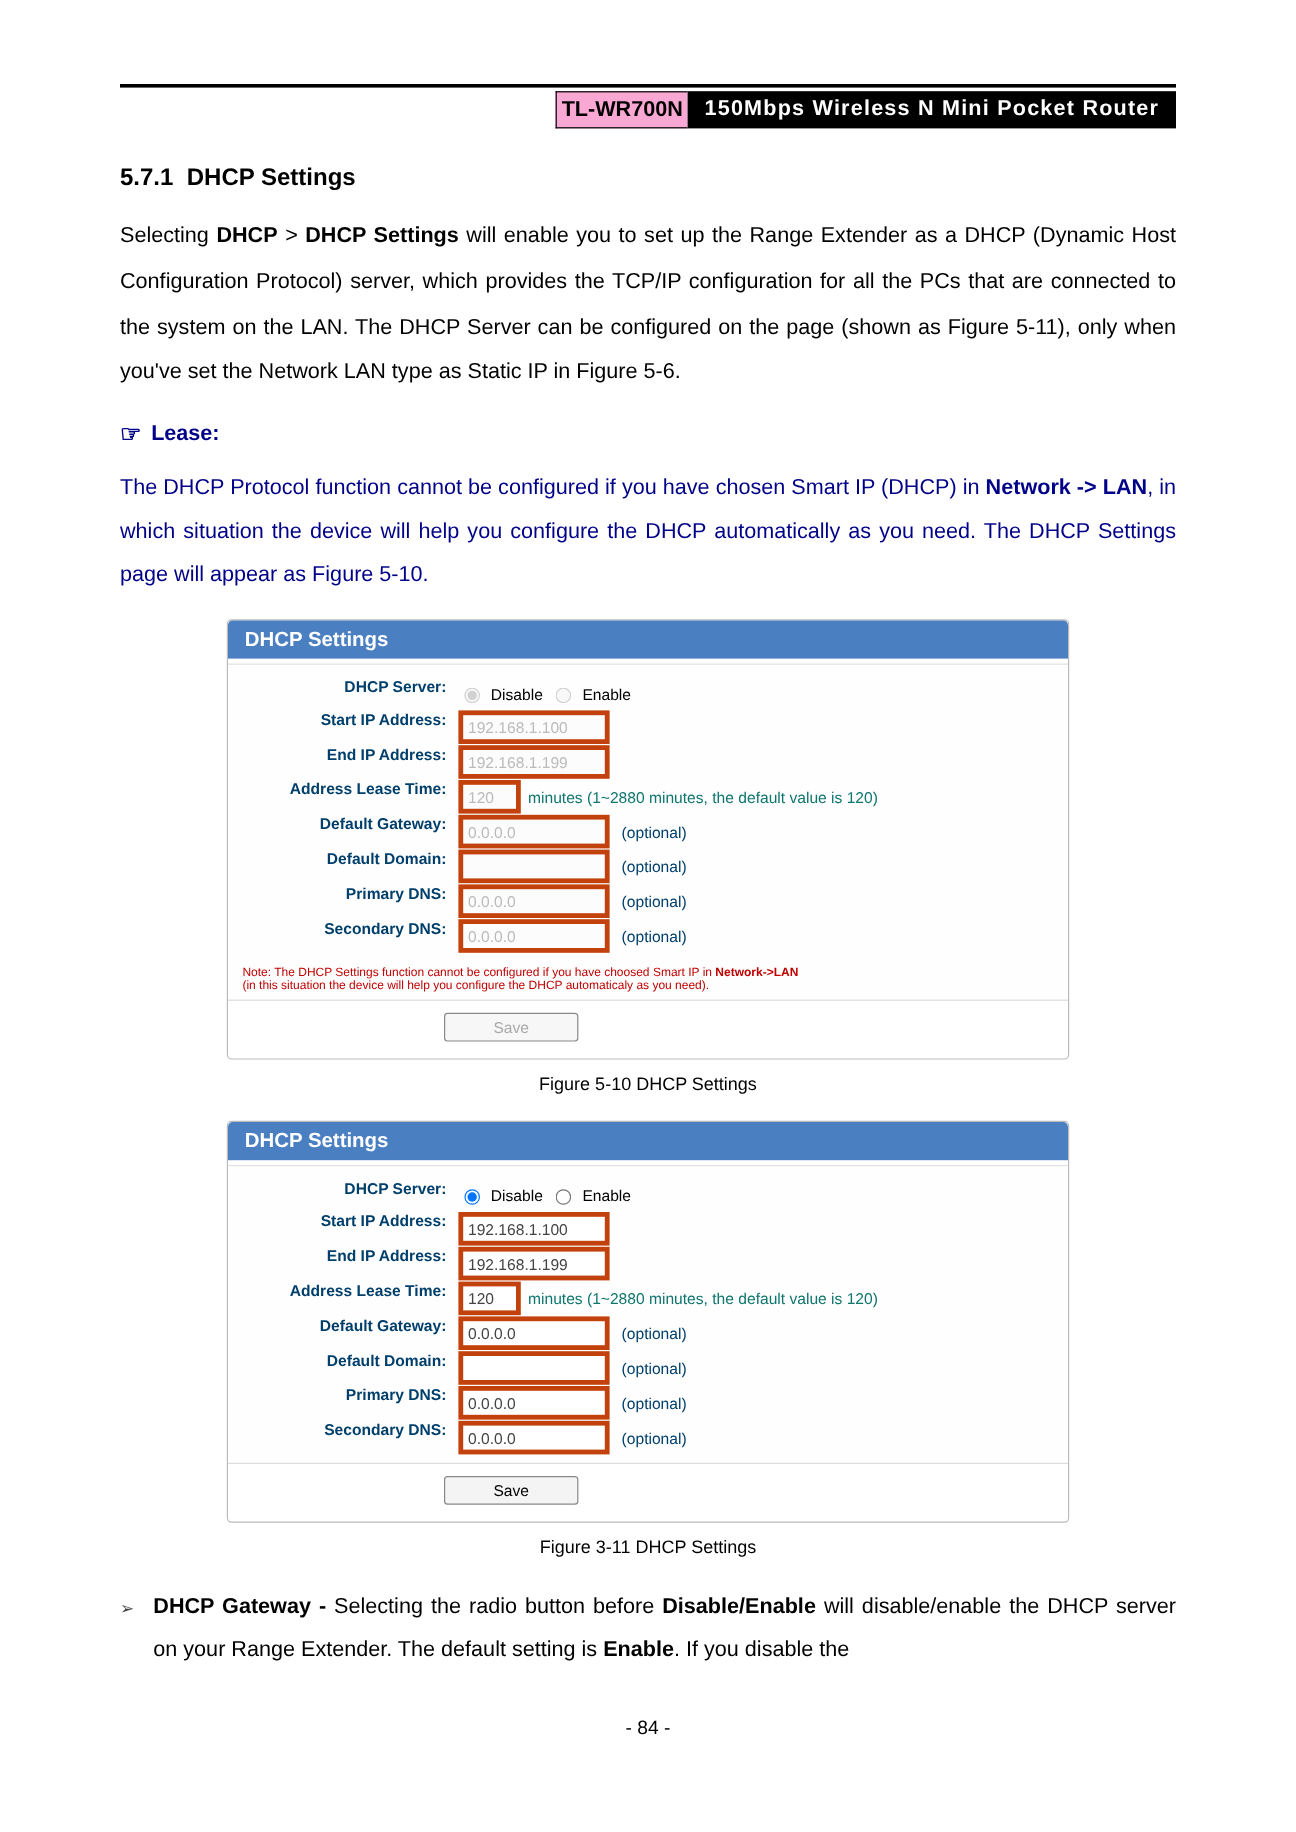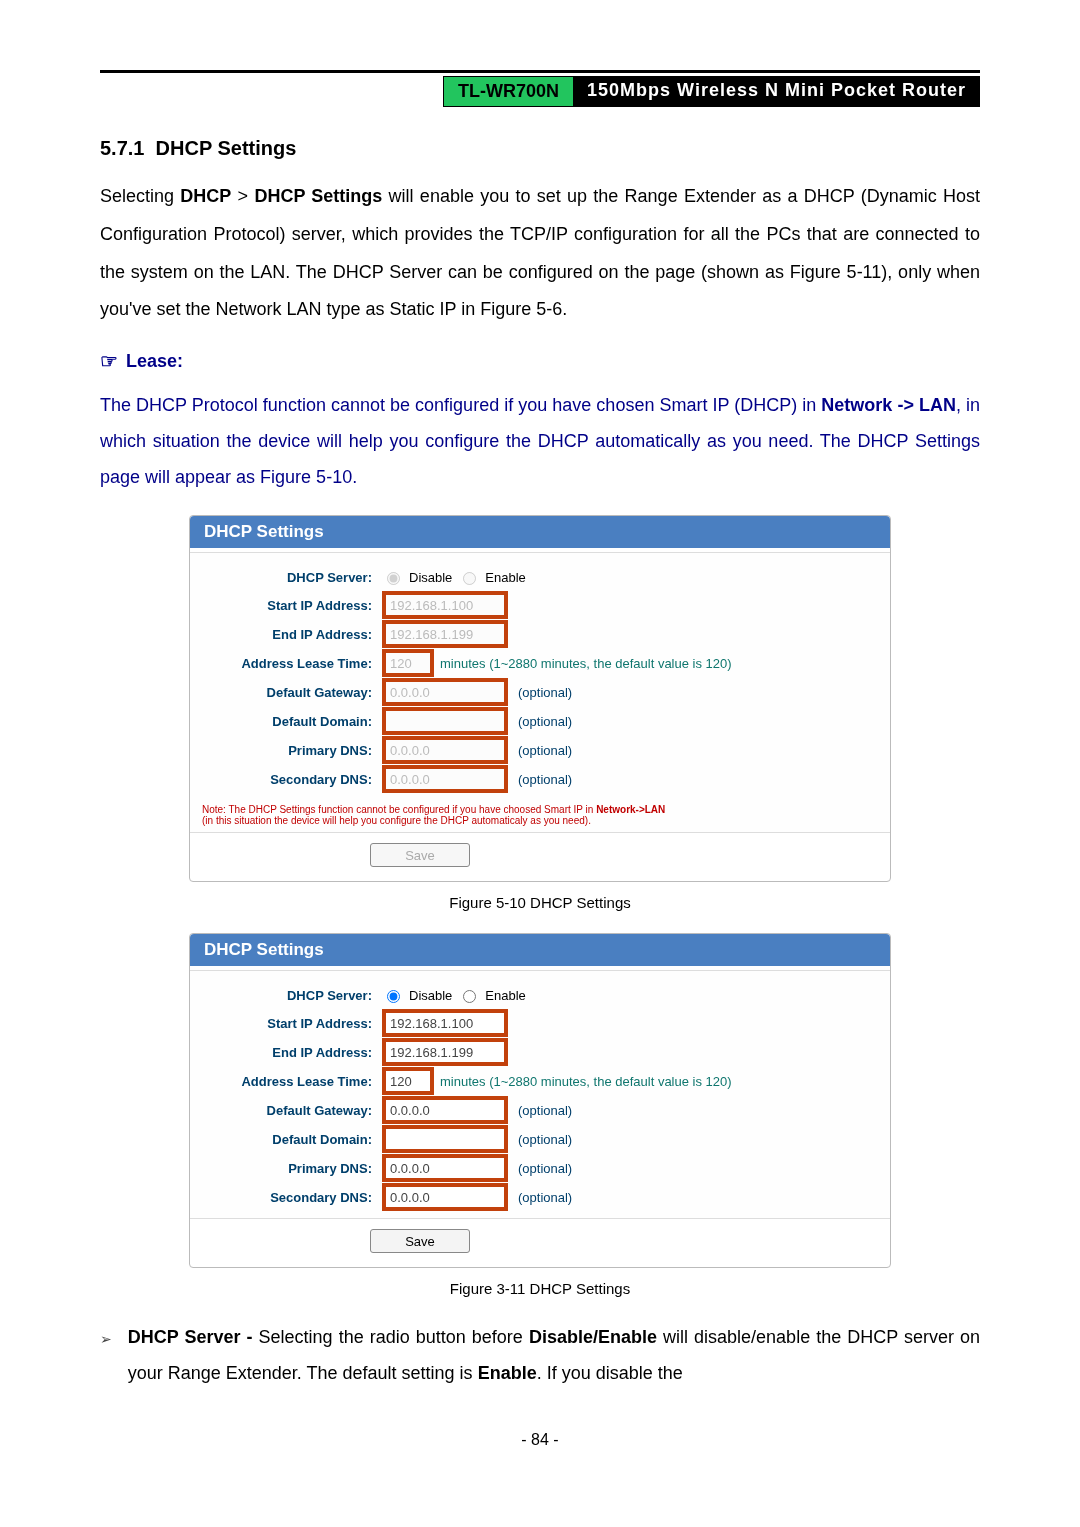--- a/index.html
+++ b/index.html
@@ -19,24 +19,24 @@
     border-top: 3px solid #000;
     margin-bottom: 3px;
   }
   .hdr-bar {
     display: flex;
     align-items: stretch;
     margin-bottom: 30px;
   }
   .hdr-spacer { flex: 1; }
   .hdr-model {
-    background: #22c55e;
+    background: #f9a8d4;
     color: #000;
     font-weight: bold;
-    padding: 4px 14px;
+    padding: 4px 4px;
     font-size: 18px;
     border: 1px solid #000;
     border-right: none;
   }
   .hdr-desc {
     background: #000;
     color: #fff;
     font-weight: bold;
     padding: 4px 14px;
     font-size: 18px;
@@ -105,21 +105,20 @@
     height: 4px;
     border-bottom: 1px solid #ddd;
     background: #fff;
   }
   .dhcp-body {
     padding: 10px 12px 6px 12px;
     background: #fefefe;
   }
   .dhcp-row {
     display: flex;
-    align-items: center;
     min-height: 26px;
     margin: 1px 0;
     font-size: 13px;
   }
   .dhcp-lbl {
     width: 170px;
     text-align: right;
     color: #003f6b;
     font-weight: bold;
     padding-right: 10px;
@@ -147,21 +146,21 @@
     background: #fefefe;
   }
   .dhcp-note-red span:first-child { color: #c00000; }
   .dhcp-note-red b { color: #c00000; font-weight: bold; }
   .dhcp-note-red .line2 { color: #c00000; }
   .dhcp-footer {
     border-top: 1px solid #ddd;
     padding: 10px 0 14px 180px;
   }
   .dhcp-footer button {
-    width: 100px;
+    width: 112px;
     height: 24px;
     border: 1px solid #888;
     border-radius: 3px;
     background: #f4f4f4;
     font-size: 13px;
     cursor: pointer;
   }
   .dhcp-footer button.disabled {
     color: #aaa;
     background: #f7f7f7;
@@ -350,19 +349,19 @@
       <div class="dhcp-footer">
         <button>Save</button>
       </div>
     </div>
   </div>
   <div class="fig-caption">Figure 3-11 DHCP Settings</div>
 
   <div class="bullet-row">
     <div class="arrow">➢</div>
     <div class="btxt">
-      <b>DHCP Server - </b><span>Selecting the radio button before </span><b>Disable/Enable</b><span> will disable/enable the DHCP server on your Range Extender. The default setting is </span><b>Enable</b><span>. If you disable the</span>
+      <b>DHCP Gateway - </b><span>Selecting the radio button before </span><b>Disable/Enable</b><span> will disable/enable the DHCP server on your Range Extender. The default setting is </span><b>Enable</b><span>. If you disable the</span>
     </div>
   </div>
 
   <div class="page-num">- 84 -</div>
 
 </div>
 
 </body></html>

